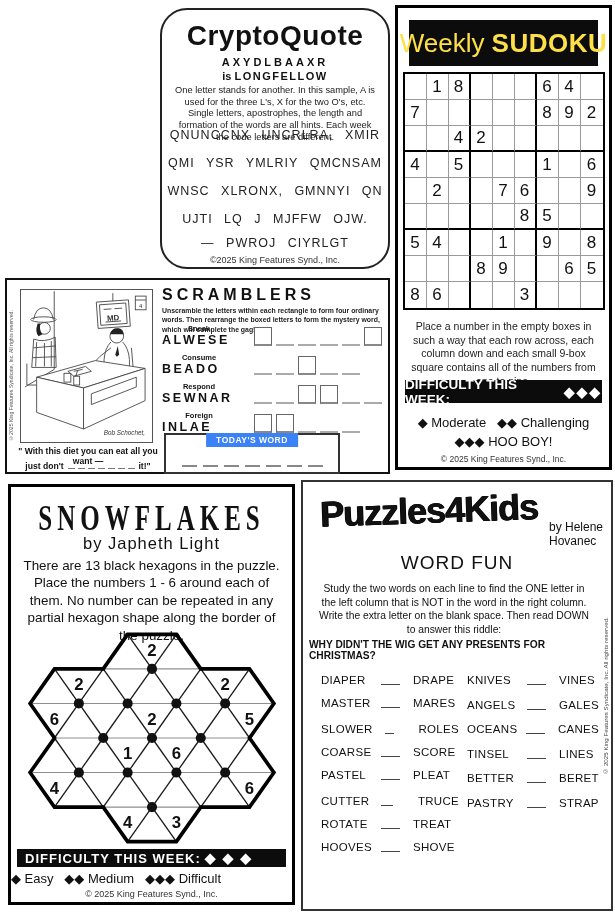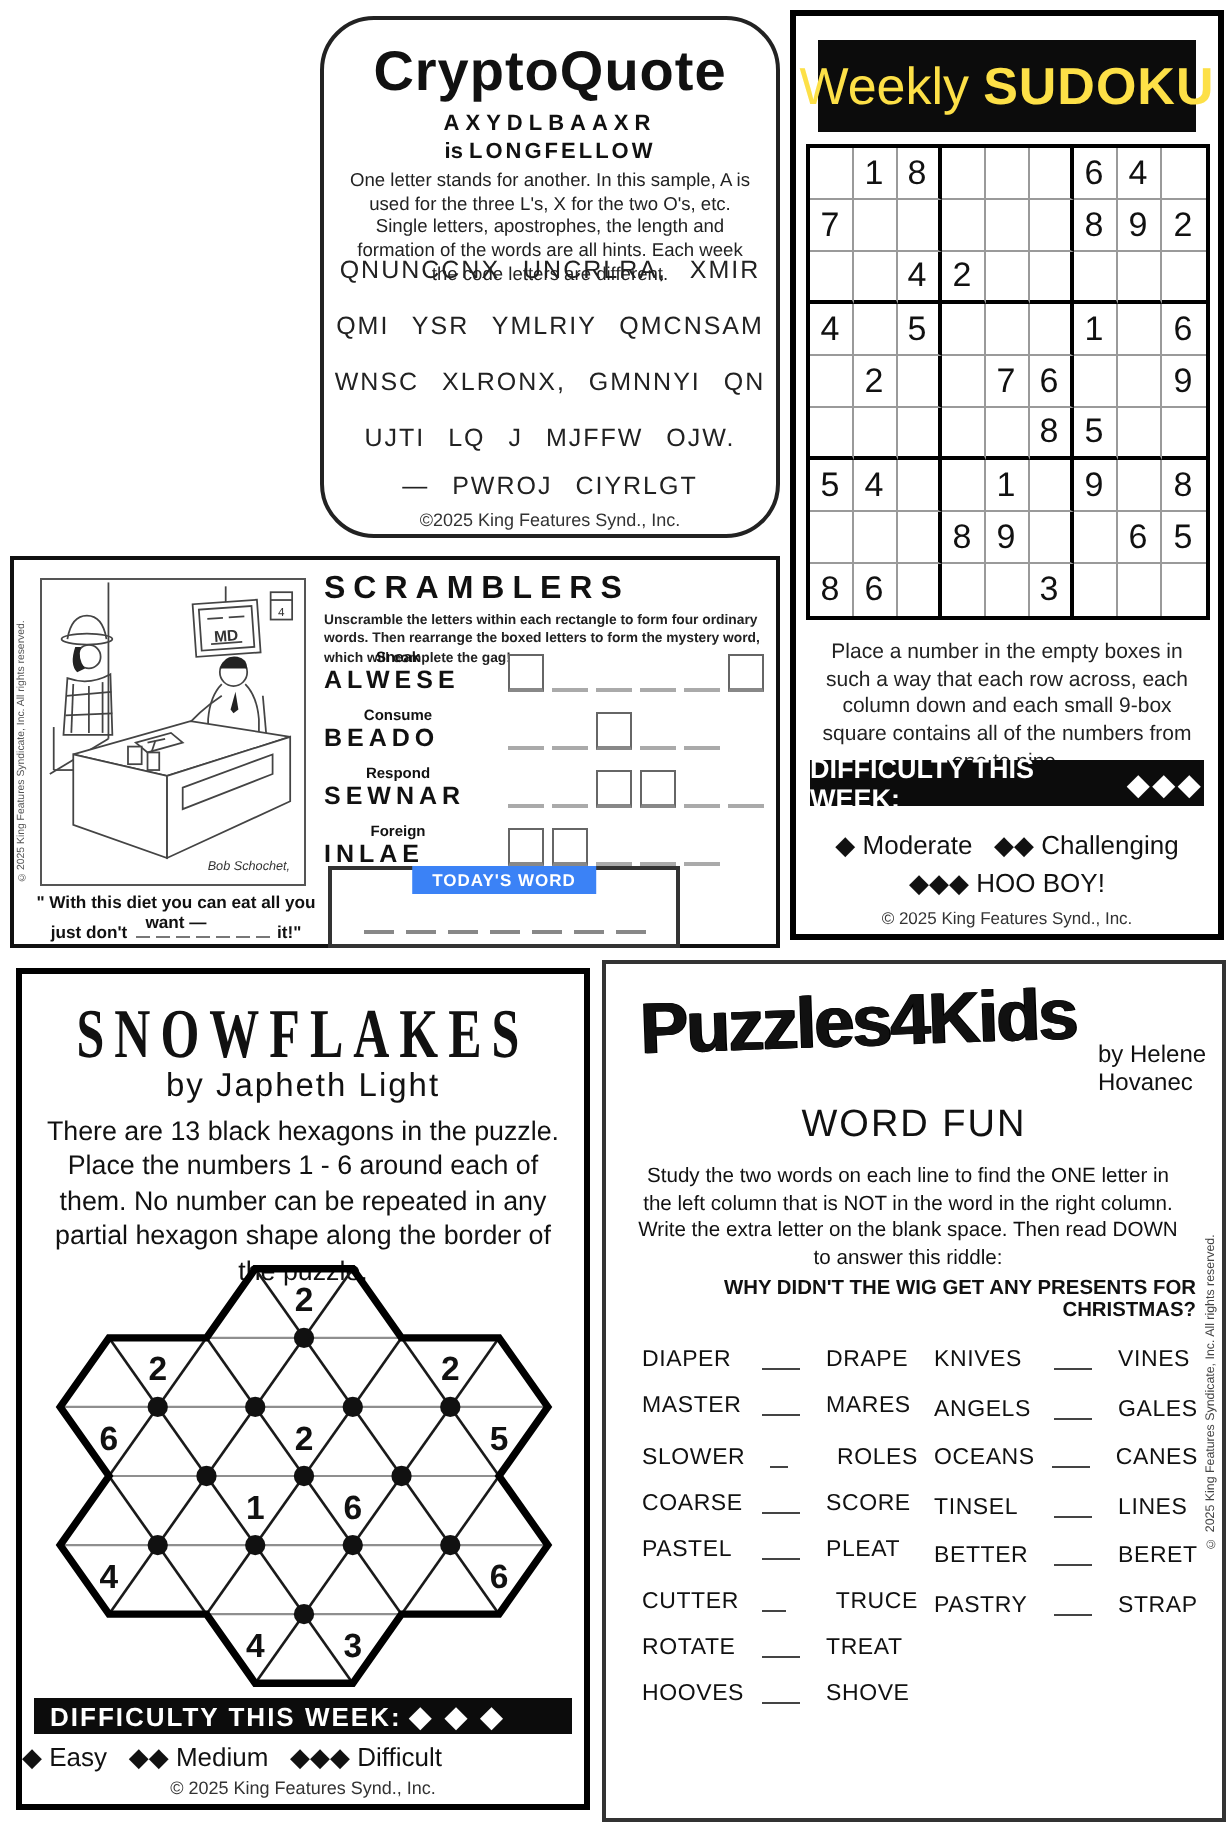--- a/index.html
+++ b/index.html
@@ -92,21 +92,21 @@
 
   
   .pk{left:301px;top:480px;width:312px;height:431px;border:2px solid #333;}
   .pk-title{position:absolute;left:10px;top:8px;width:232px;text-align:center;
             font-size:36px;font-weight:700;transform:rotate(-2deg);
             text-shadow:.7px 0 #000,-.4px 0 #000;letter-spacing:-1px;}
   .pk-byline{position:absolute;left:246px;top:20px;width:58px;font-size:12px;line-height:1.15;margin-top:19px;}
   .pk-wordfun{position:absolute;top:70px;left:0;right:0;text-align:center;font-size:19px;letter-spacing:1px;}
   .pk-instr{position:absolute;top:100px;left:12px;right:18px;text-align:center;
             font-size:10.3px;line-height:1.32;color:#111;}
-  .pk-riddle{position:absolute;top:157px;left:6px;right:13px;text-align:right;
+  .pk-riddle{position:absolute;top:157px;left:6px;right:24px;text-align:left;
              font-size:10.2px;font-weight:700;}
   .pk-col{position:absolute;top:190px;}
   .pk-col.left{left:18px;width:138px;}
   .pk-col.right{left:164px;width:132px;}
   .pk-row{display:flex;align-items:center;height:16px;margin-bottom:7px;font-size:11.5px;letter-spacing:.3px;}
   .pk-row.gap{margin-top:10px;gap:12px;}
   .pk-col.right .pk-row{margin-bottom:8.5px;}
   .pk-w1{width:60px;}
   .pk-blank{width:19px;height:9px;border-bottom:1.4px solid #444;margin-right:13px;}
   .pk-vert{position:absolute;right:2px;top:50%;transform:translateY(-50%) rotate(180deg);

